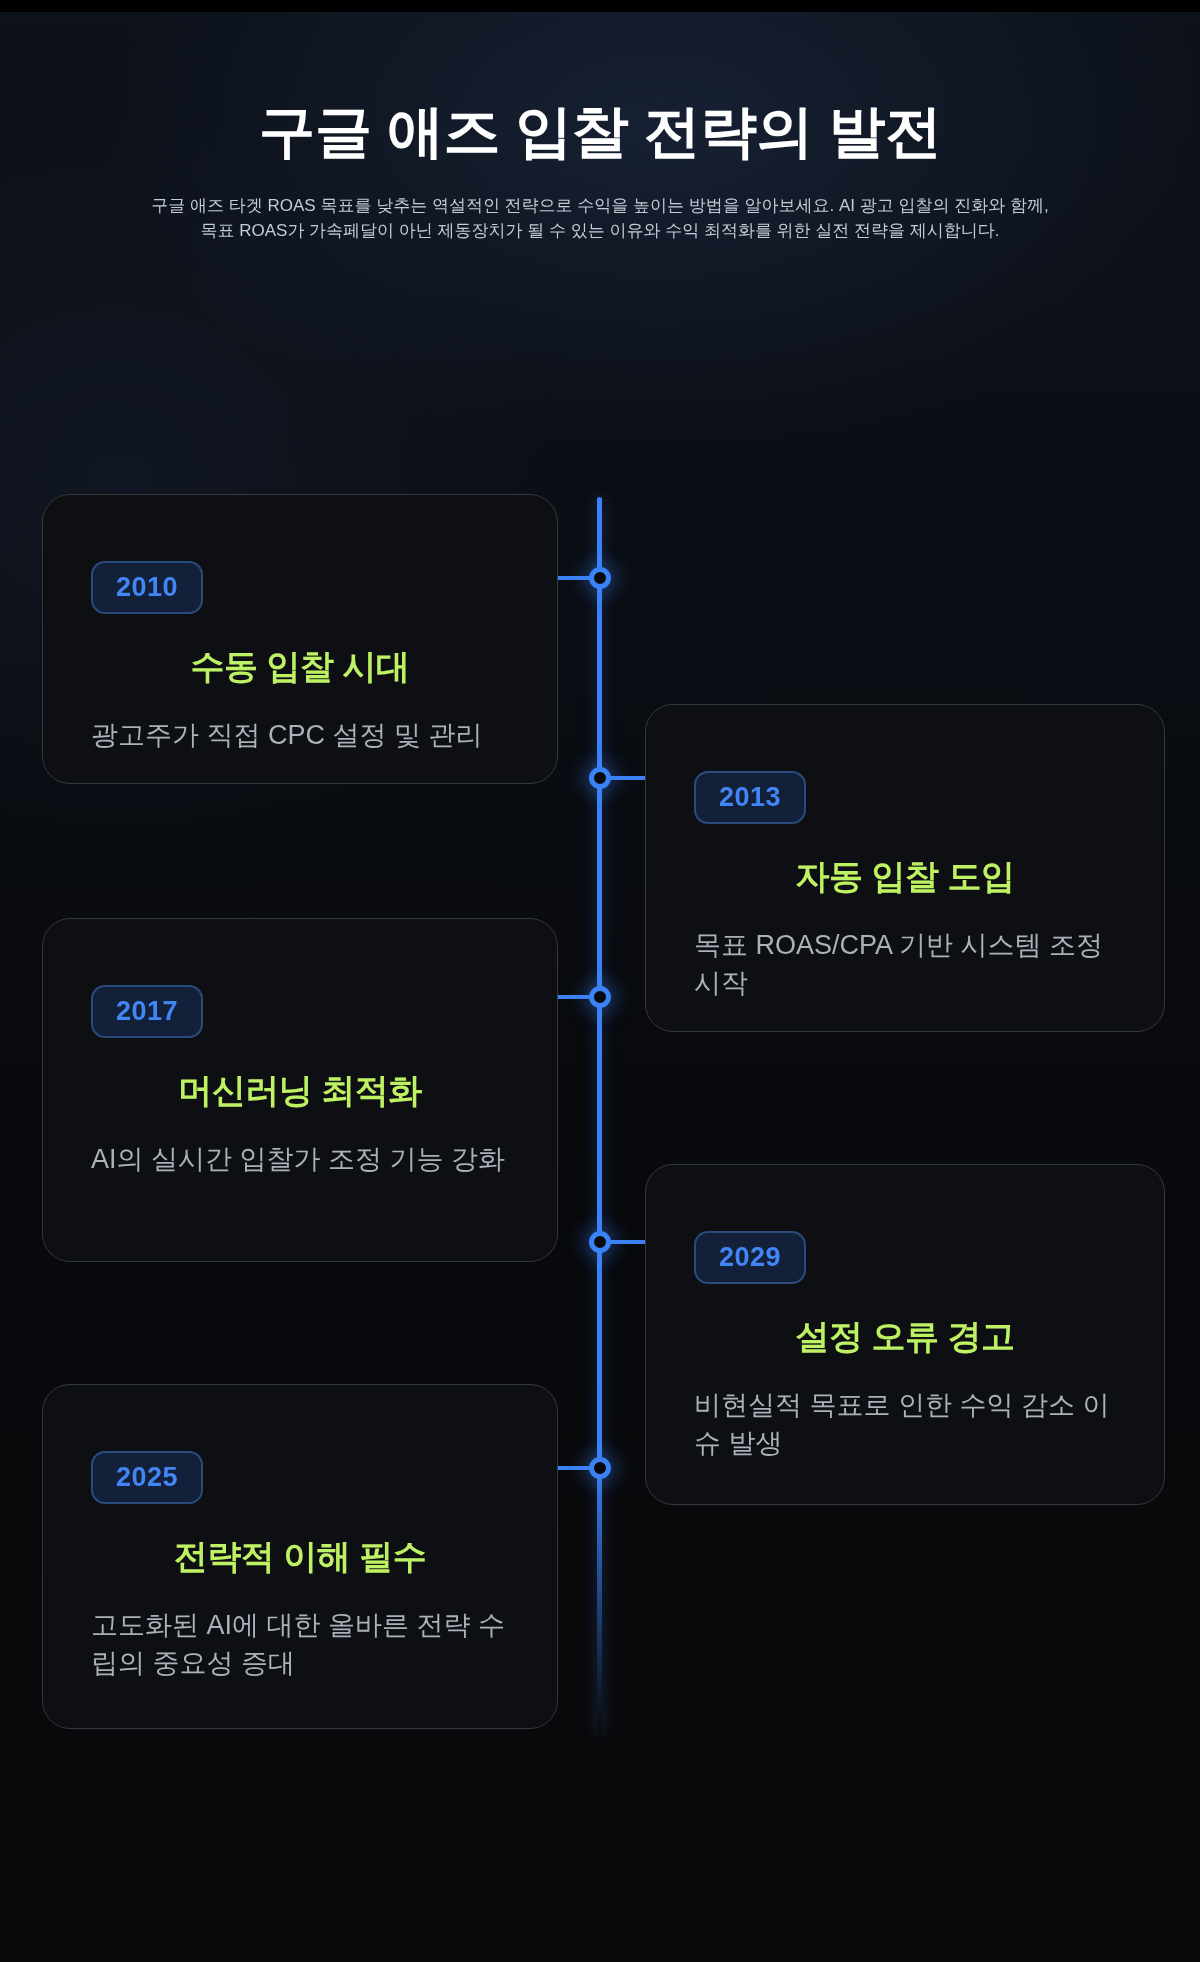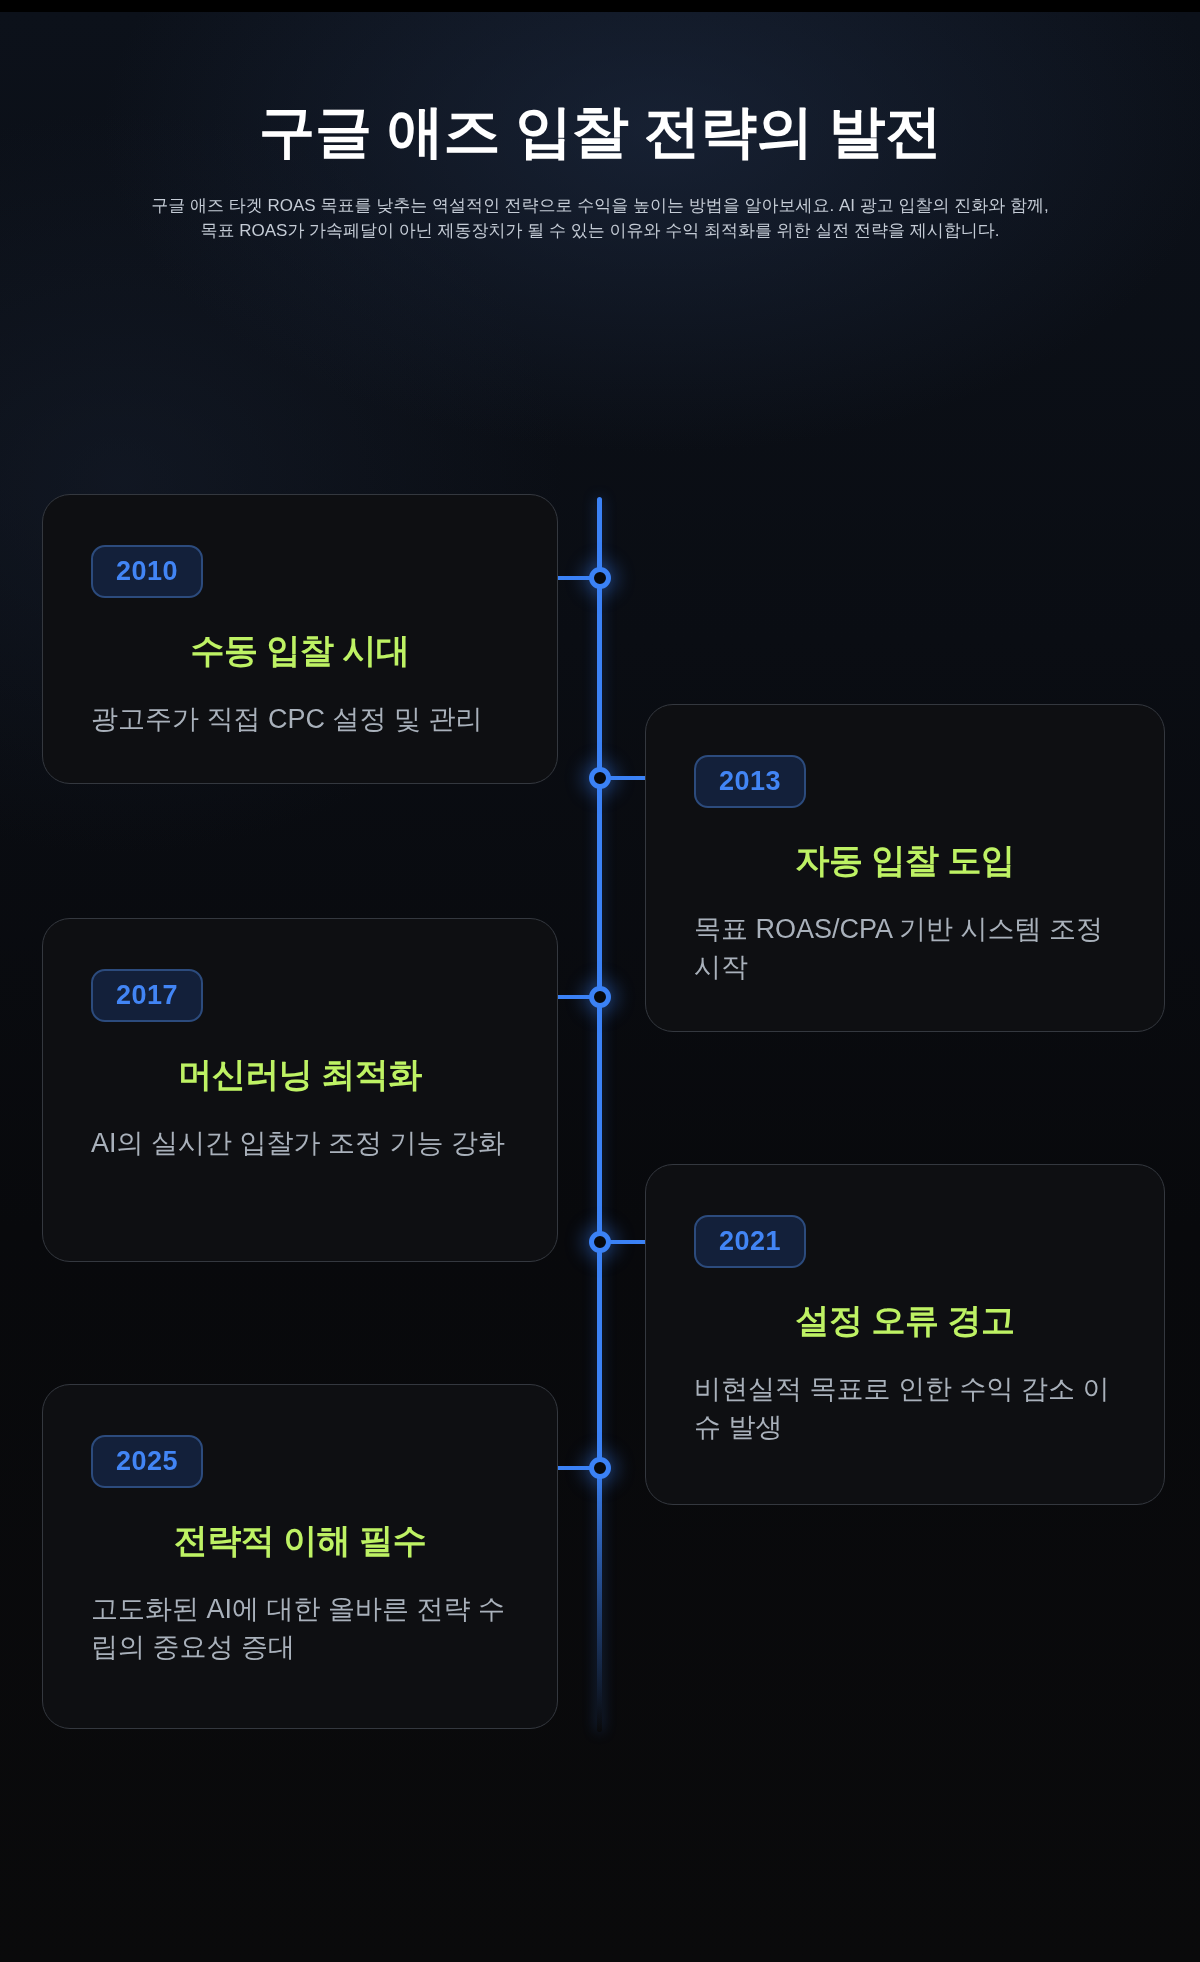--- a/index.html
+++ b/index.html
@@ -48,21 +48,21 @@
     box-shadow:0 0 18px 6px rgba(59,130,246,0.35);
   }
   .d1 { top:555px; } .d2 { top:755px; } .d3 { top:974px; } .d4 { top:1219px; } .d5 { top:1445px; }
 
   
   .card {
     position:absolute; box-sizing:border-box;
     background:#0e0f12;
     border:1px solid #34383f;
     border-radius:28px;
-    padding:50px 48px;
+    padding:66px 48px;
   }
   .card-1 { left:42px;  top:482px;  width:516px; height:290px; }
   .card-2 { left:645px; top:692px;  width:520px; height:328px; }
   .card-3 { left:42px;  top:906px;  width:516px; height:344px; }
   .card-4 { left:645px; top:1152px; width:520px; height:341px; }
   .card-5 { left:42px;  top:1372px; width:516px; height:345px; }
 
   .year-badge {
     display:inline-block;
     padding:9px 23px;
@@ -117,21 +117,21 @@
     <p class="card-desc">목표 ROAS/CPA 기반 시스템 조정 시작</p>
   </div>
 
   <div class="card card-3">
     <span class="year-badge">2017</span>
     <h3 class="card-title">머신러닝 최적화</h3>
     <p class="card-desc">AI의 실시간 입찰가 조정 기능 강화</p>
   </div>
 
   <div class="card card-4">
-    <span class="year-badge">2021</span>
+    <span class="year-badge">2029</span>
     <h3 class="card-title">설정 오류 경고</h3>
     <p class="card-desc">비현실적 목표로 인한 수익 감소 이슈 발생</p>
   </div>
 
   <div class="card card-5">
     <span class="year-badge">2025</span>
     <h3 class="card-title">전략적 이해 필수</h3>
     <p class="card-desc">고도화된 AI에 대한 올바른 전략 수립의 중요성 증대</p>
   </div>
 

